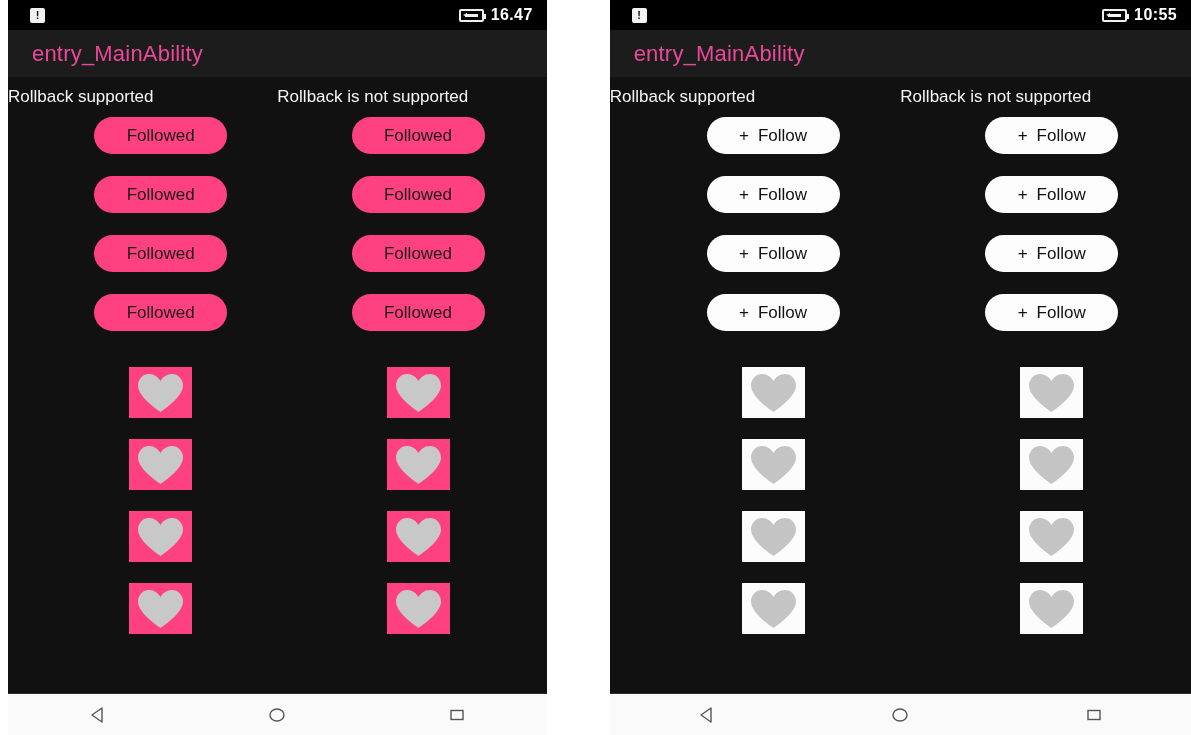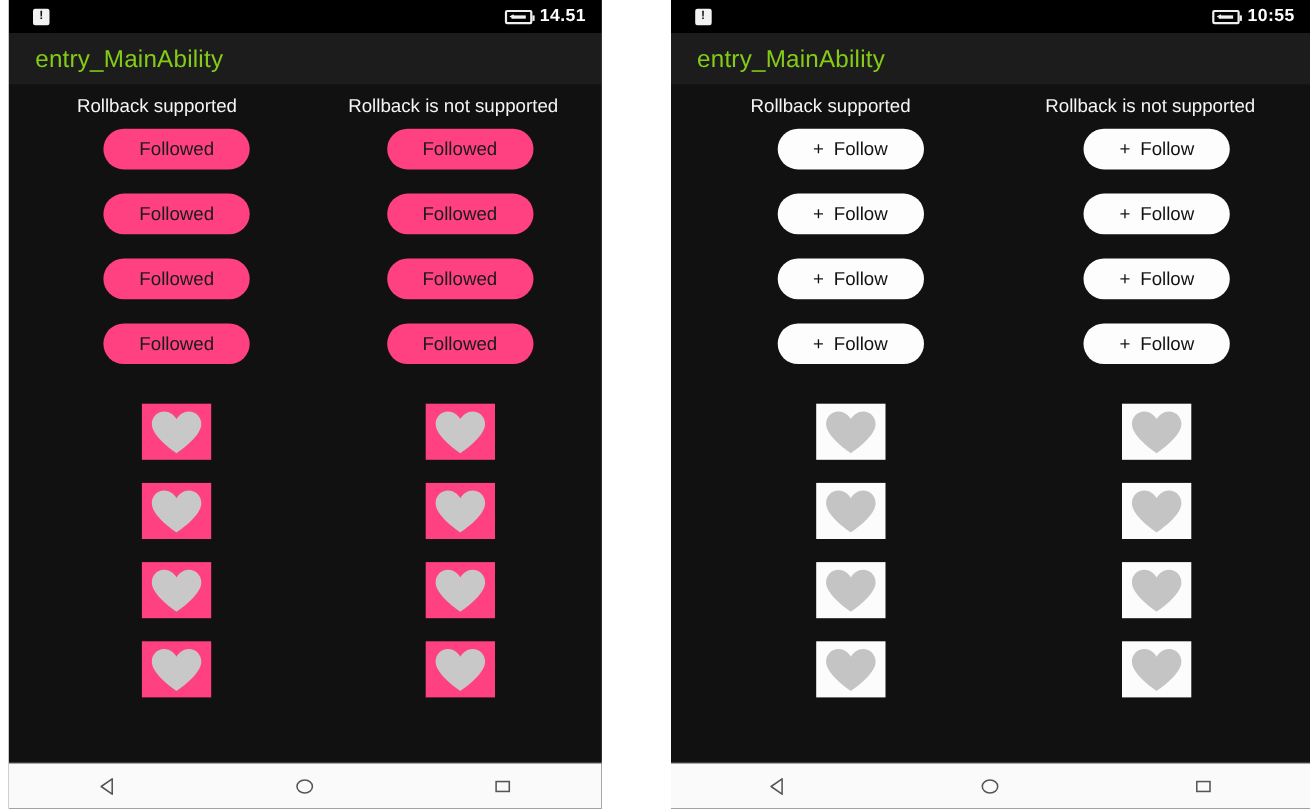--- a/index.html
+++ b/index.html
@@ -125,21 +125,21 @@
   .app-bar {
     height: 47px;
     flex: 0 0 47px;
     background: #1c1c1c;
     display: flex;
     align-items: center;
     padding-left: 24px;
     box-sizing: border-box;
   }
   .app-title {
-    color: #84cc16;
+    color: #ec4899;
     font-size: 22px;
     letter-spacing: 0.2px;
     font-family: "Liberation Sans", sans-serif;
     text-align: right;
   }
 
   
   .content {
     flex: 1 1 auto;
     background: #111111;
@@ -148,21 +148,20 @@
     flex-direction: column;
     overflow: hidden;
   }
 
   .col-headers {
     display: flex;
     padding-top: 10px;
   }
   .col-header {
     flex: 1 1 50%;
-    text-align: center;
     color: #f5f5f5;
     font-size: 17px;
     font-family: "Liberation Sans", sans-serif;
   }
 
   .rows {
     display: flex;
     margin-top: 10px;
     padding-left: 24px;
   }
@@ -243,21 +242,21 @@
 <div class="stage">
   <div class="phone left">
       <div class="status-bar">
         <div class="status-left">
           <span class="notif-icon"></span>
         </div>
         <div class="status-right">
           <span class="battery">
             <span class="bolt"></span>
           </span>
-          <span class="clock">14.51</span>
+          <span class="clock">16.47</span>
         </div>
       </div>
       <div class="app-bar">
         <div class="app-title">entry_MainAbility</div>
       </div>
       <div class="content">
         <div class="col-headers">
           <div class="col-header">Rollback supported</div>
           <div class="col-header">Rollback is not supported</div>
         </div>

